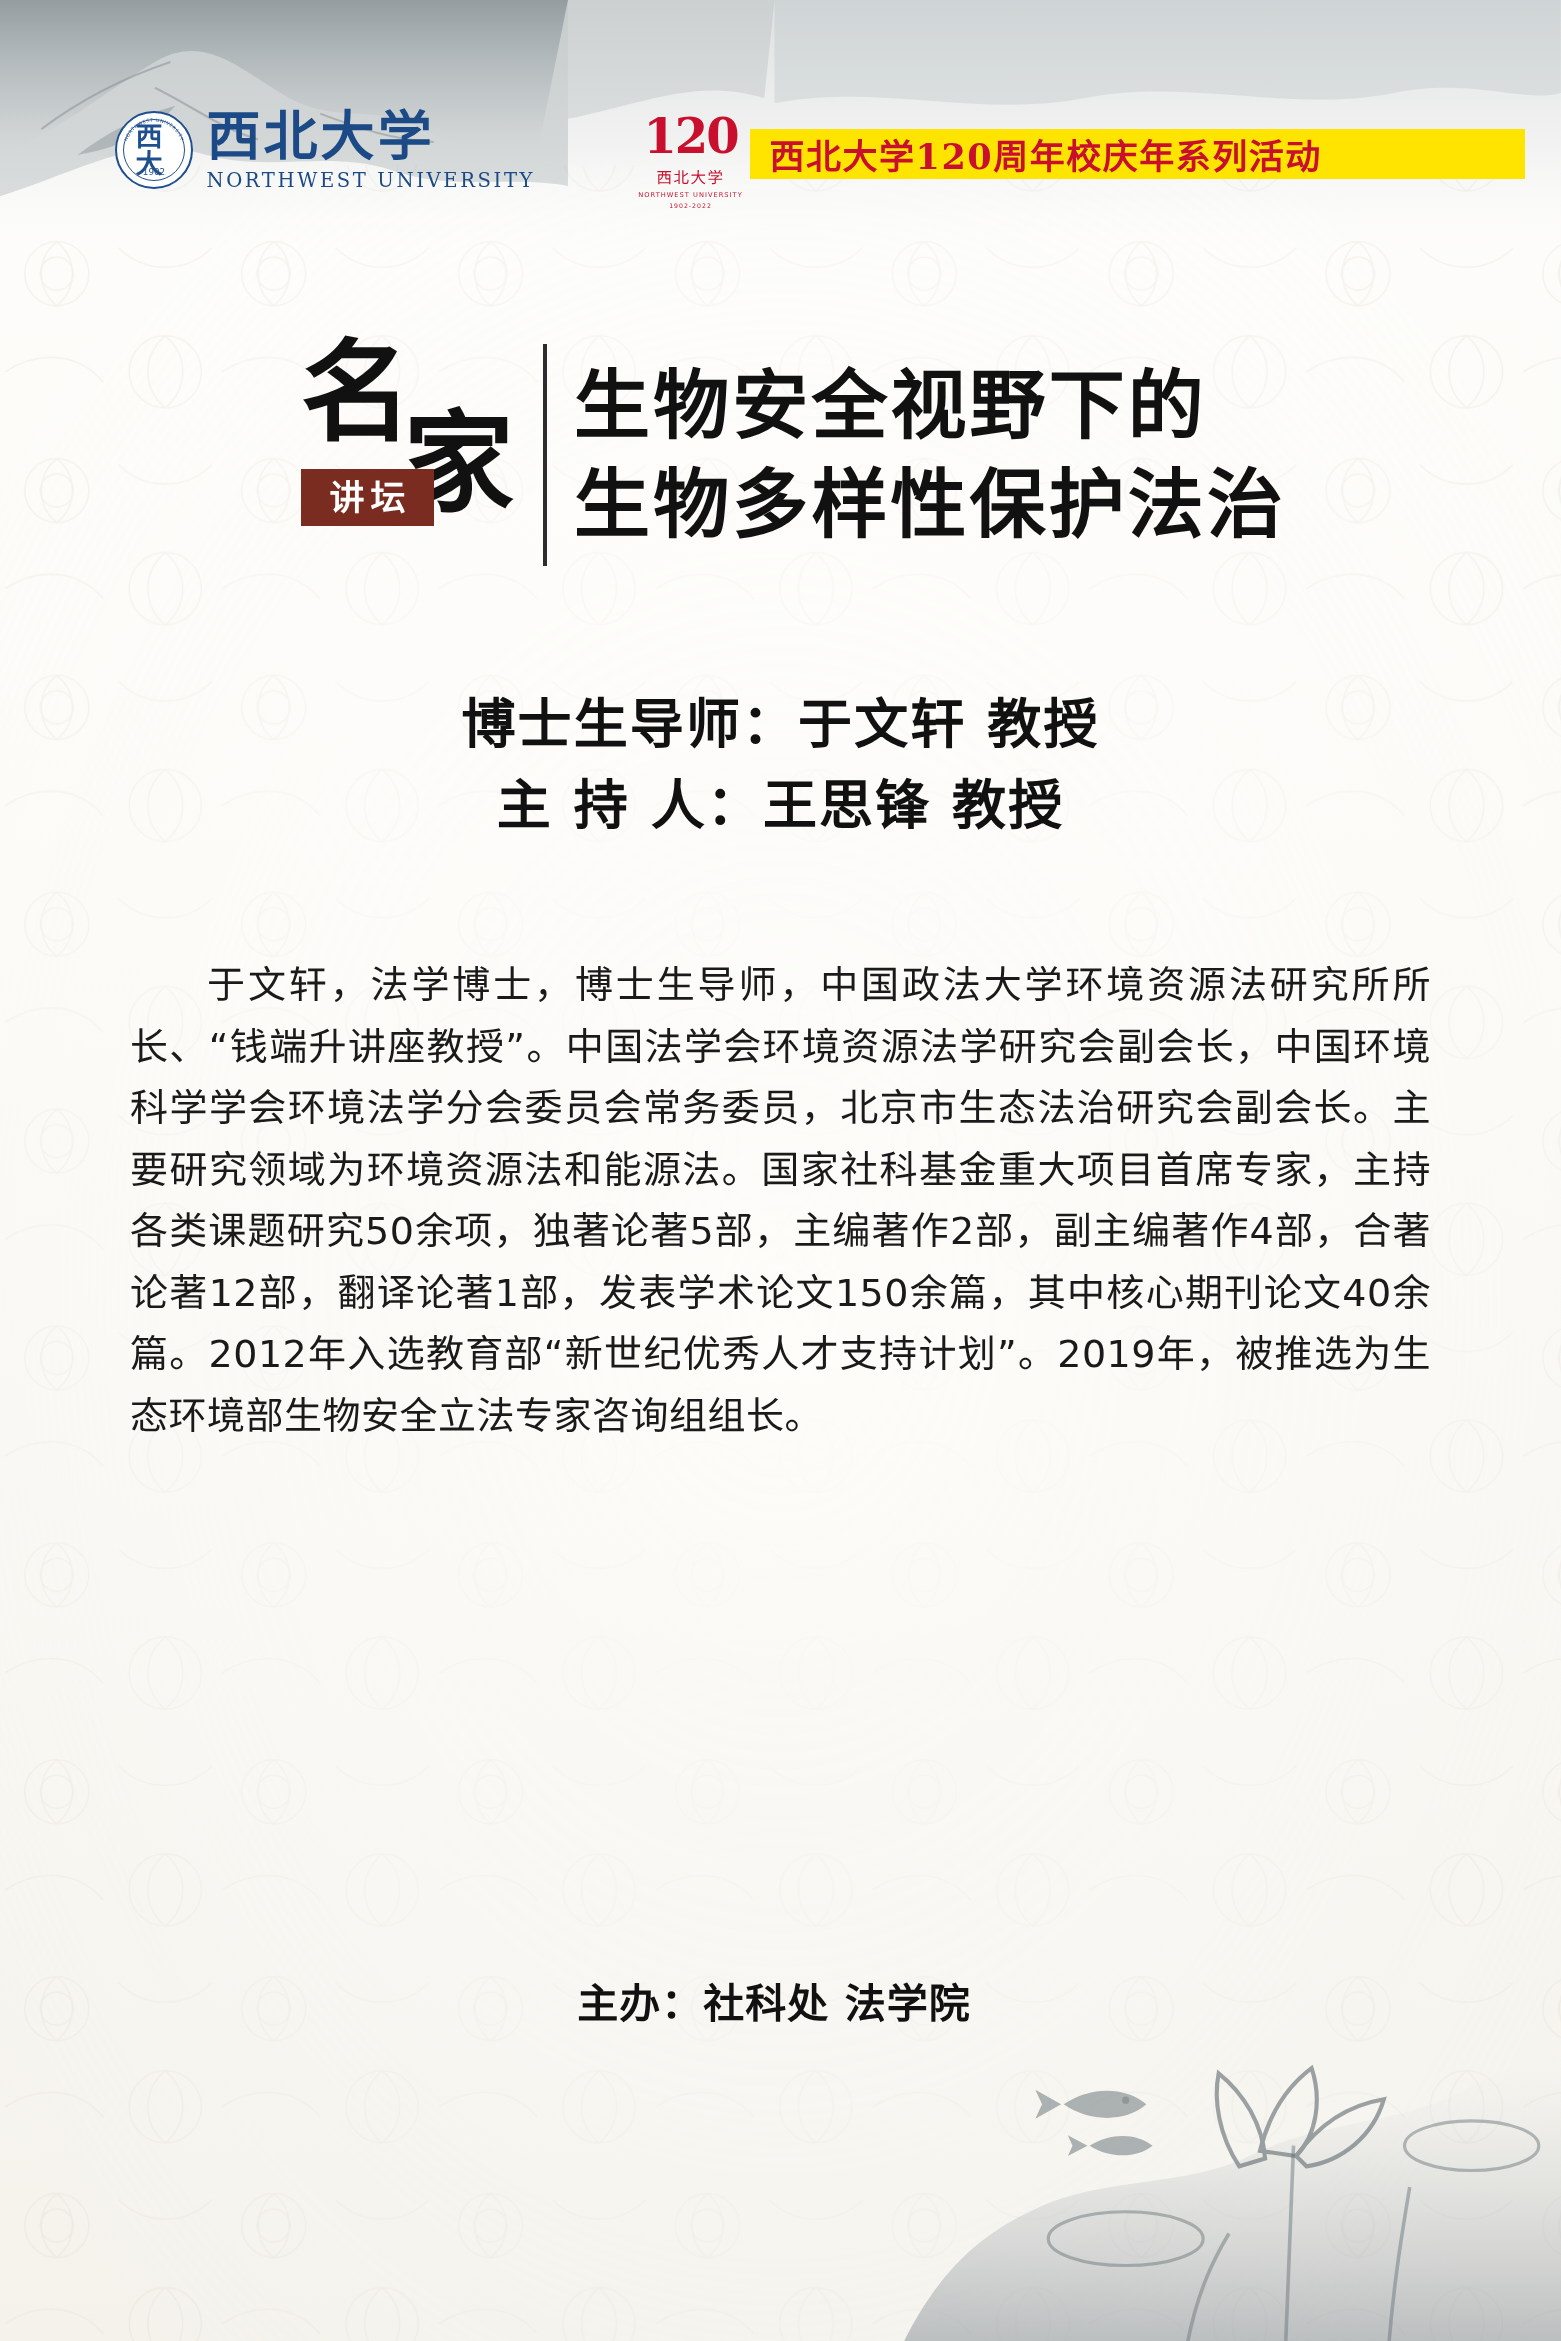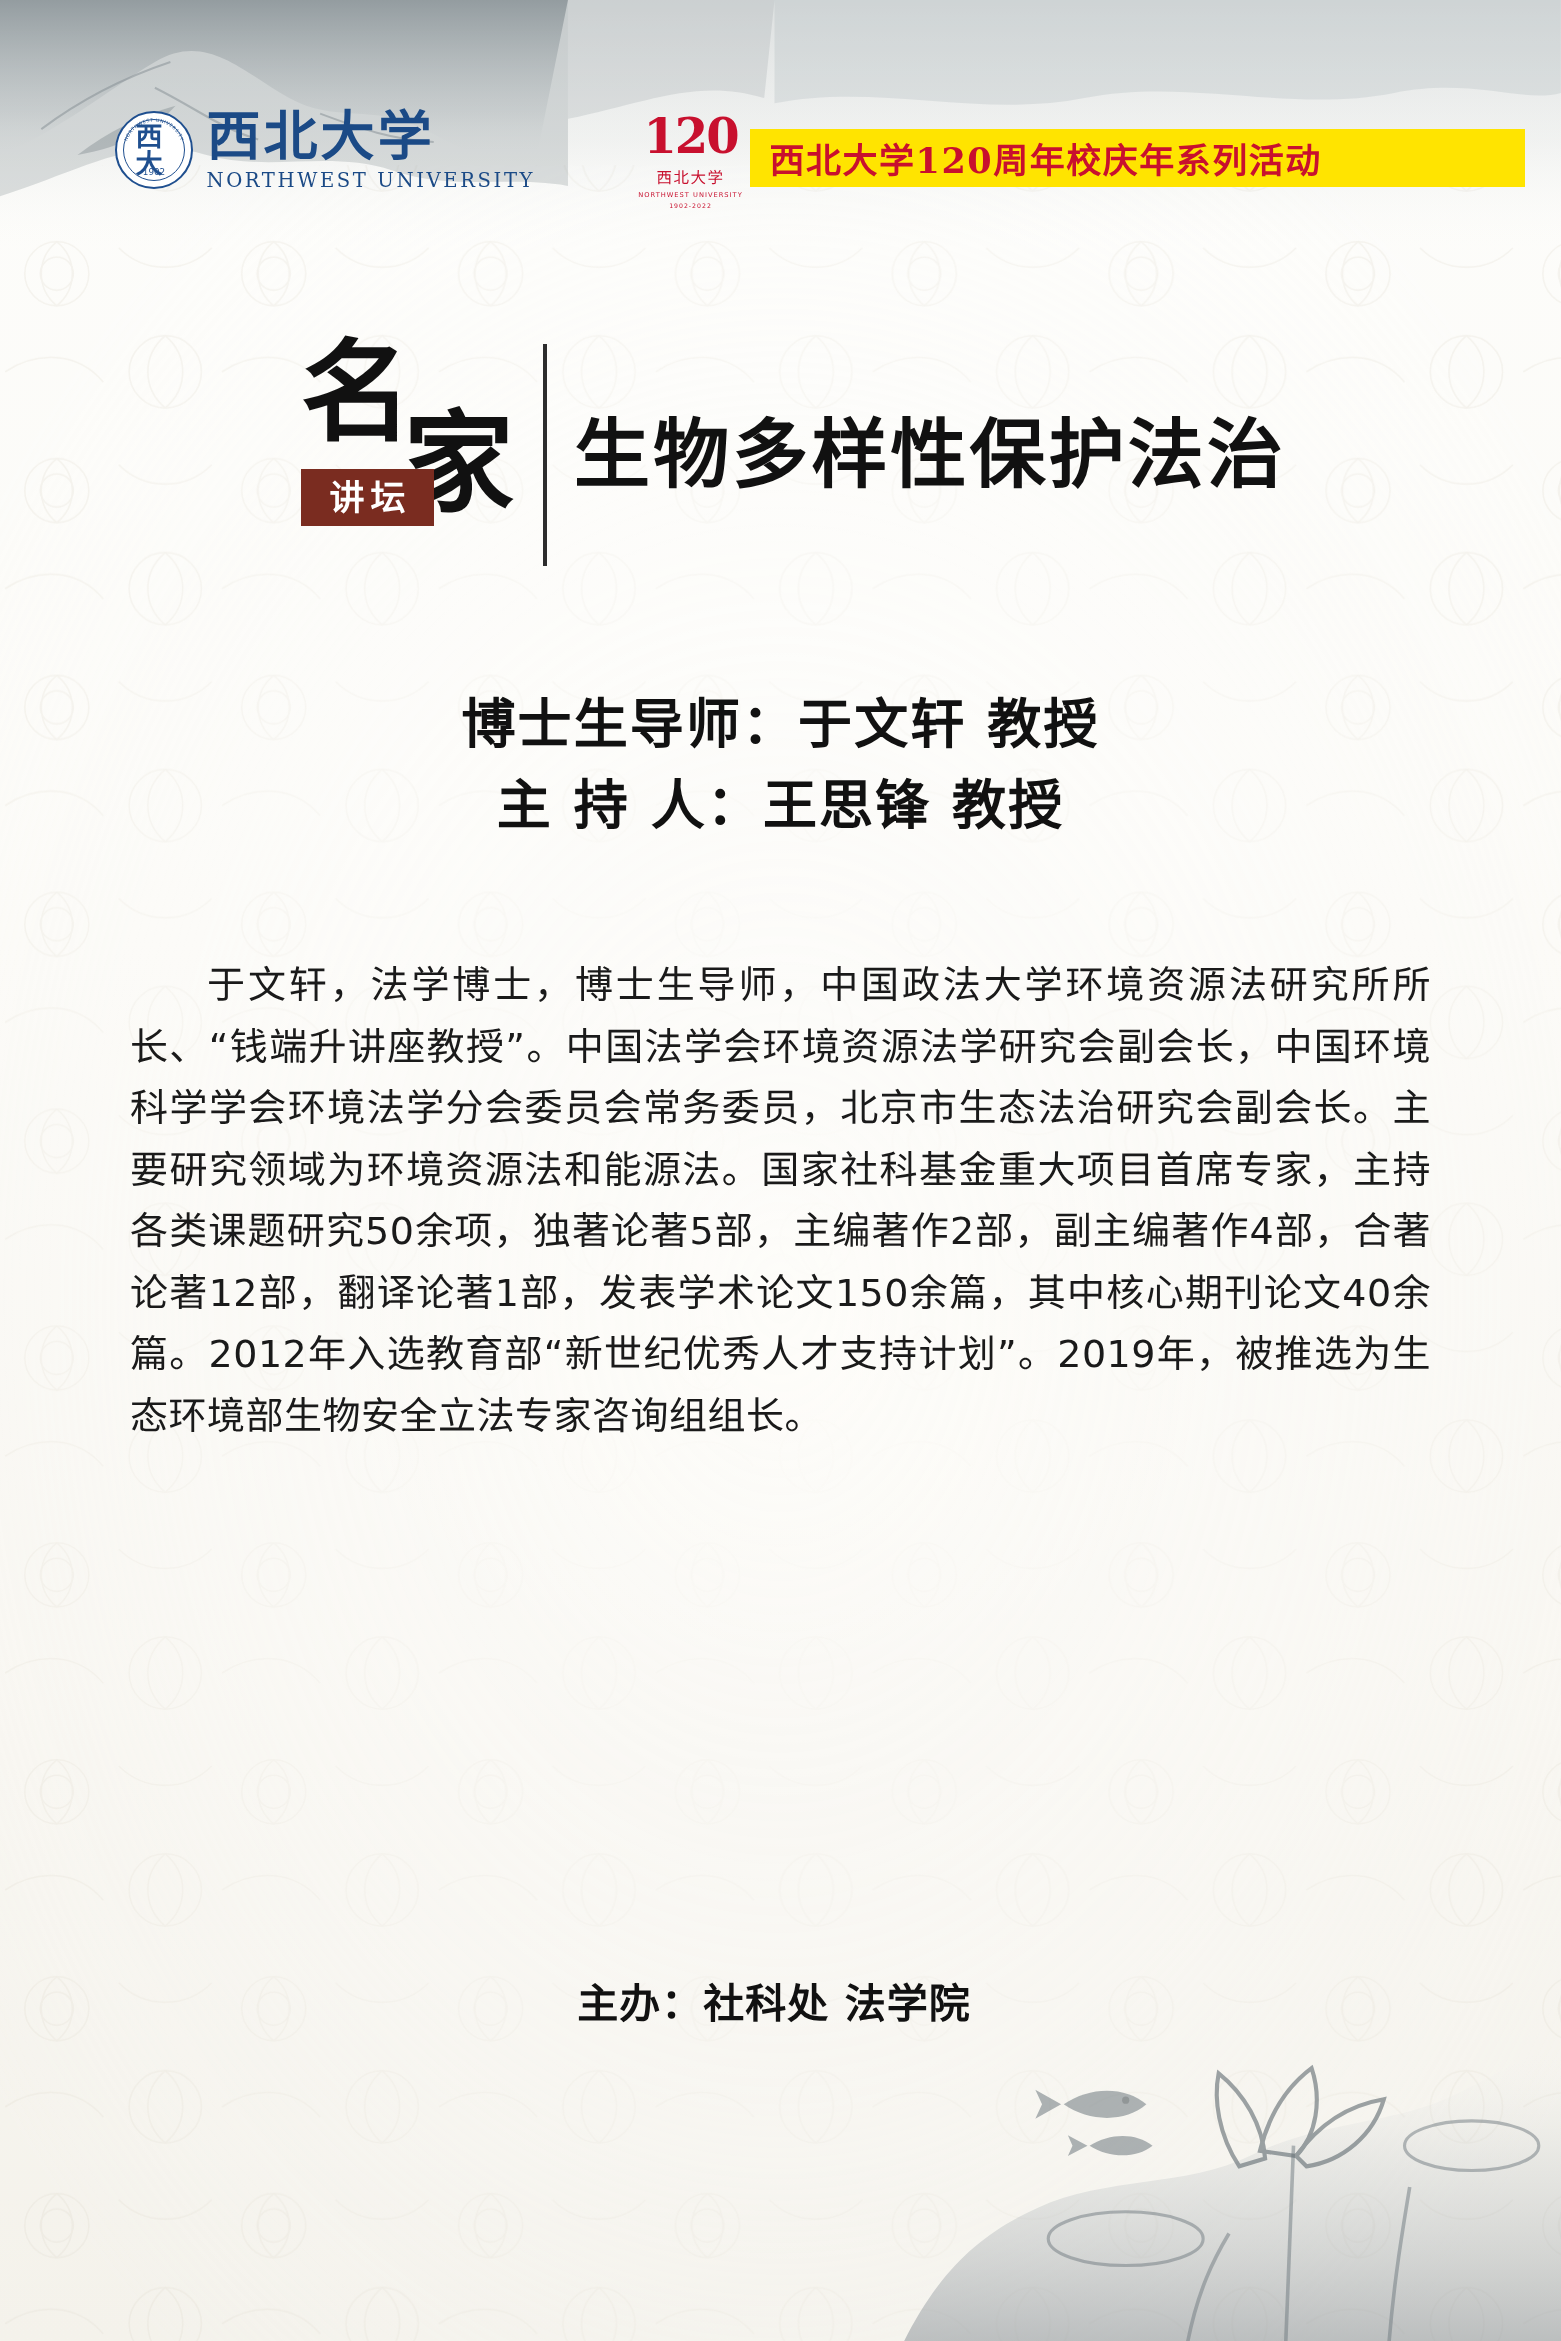--- a/index.html
+++ b/index.html
@@ -159,21 +159,21 @@
     font-size: 6.2px;
     color: #c8102e;
     letter-spacing: 1px;
   }
 
   .anniv-banner {
     position: absolute;
     left: 750px;
     top: 19.6px;
     width: 775px;
-    height: 58px;
+    height: 50px;
     background: #ffe400;
     display: flex;
     align-items: center;
     padding-left: 19.6px;
     box-sizing: border-box;
   }
   .anniv-banner .txt {
     font-family: "DejaVu Serif", "Liberation Serif", serif;
     font-weight: bold;
     font-size: 35px;
@@ -433,20 +433,21 @@
     <div class="mingjia">
       <div class="mj-big mj-ming">名</div>
       <div class="mj-big mj-jia">家</div>
       <div class="mj-seal">
         <span>讲</span>
         <span>坛</span>
       </div>
     </div>
     <div class="title-divider"></div>
     <div class="title-lines">
+      <div class="t-line">生物安全视野下的</div>
       <div class="t-line">生物多样性保护法治</div>
     </div>
   </div>
 
   <div class="people">
     <div class="p-row">博士生导师：于文轩 教授</div>
     <div class="p-row">主 持 人：王思锋 教授</div>
   </div>
 
   <div class="bio">于文轩，法学博士，博士生导师，中国政法大学环境资源法研究所所长、“钱端升讲座教授”。中国法学会环境资源法学研究会副会长，中国环境科学学会环境法学分会委员会常务委员，北京市生态法治研究会副会长。主要研究领域为环境资源法和能源法。国家社科基金重大项目首席专家，主持各类课题研究50余项，独著论著5部，主编著作2部，副主编著作4部，合著论著12部，翻译论著1部，发表学术论文150余篇，其中核心期刊论文40余篇。2012年入选教育部“新世纪优秀人才支持计划”。2019年，被推选为生态环境部生物安全立法专家咨询组组长。</div>

